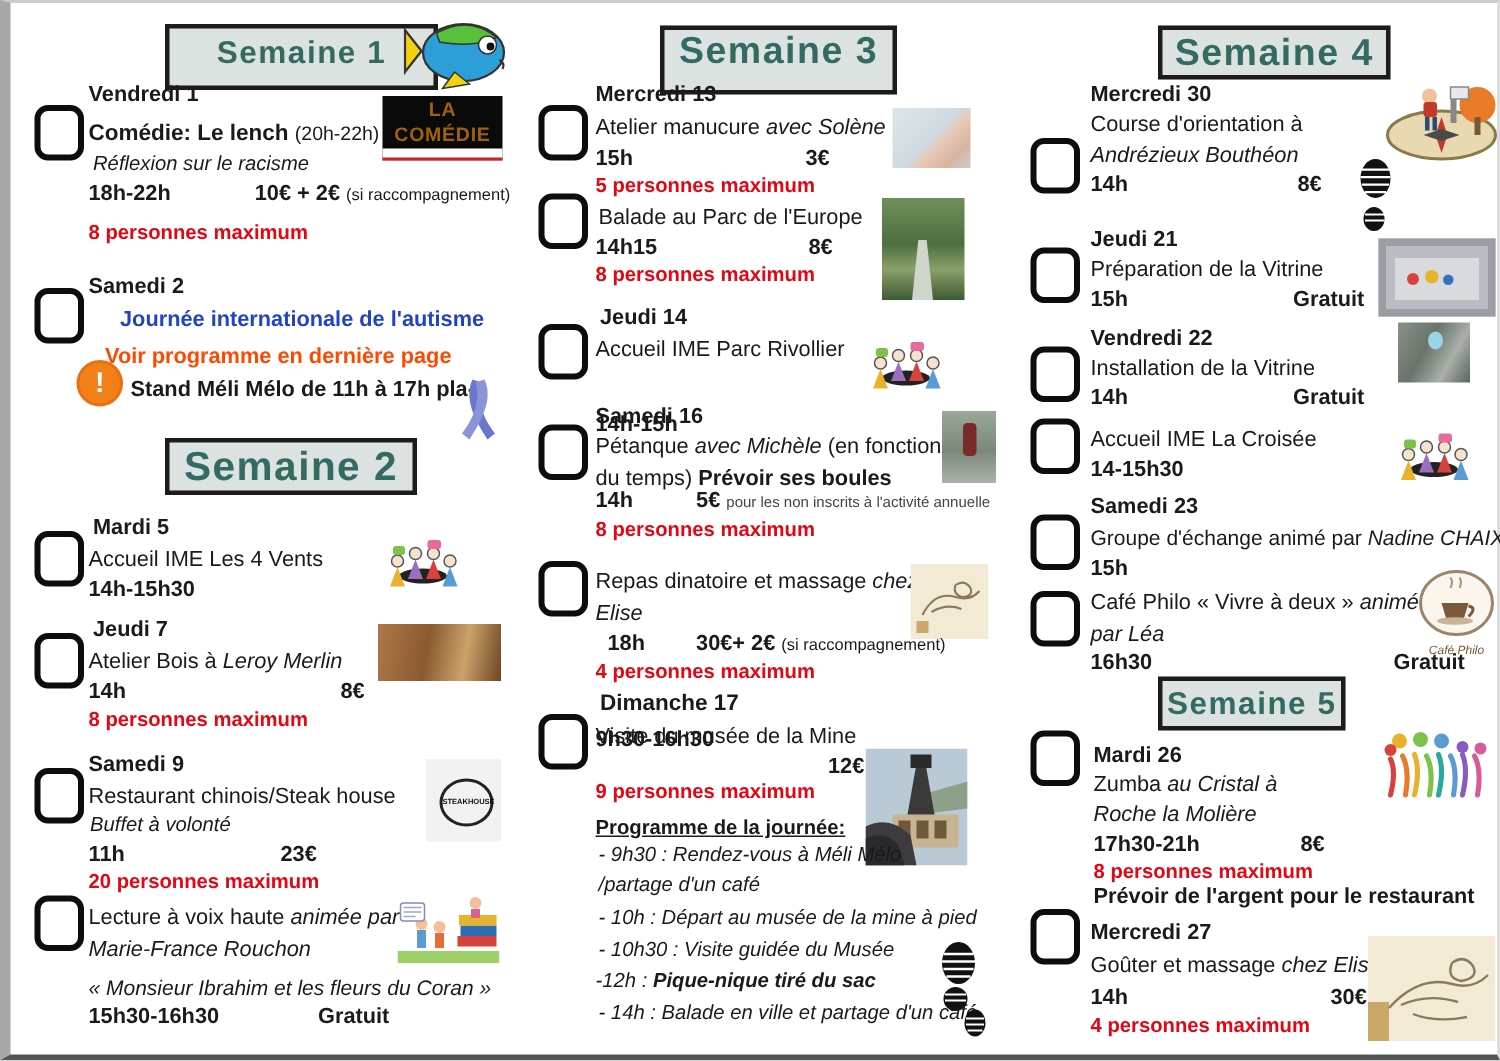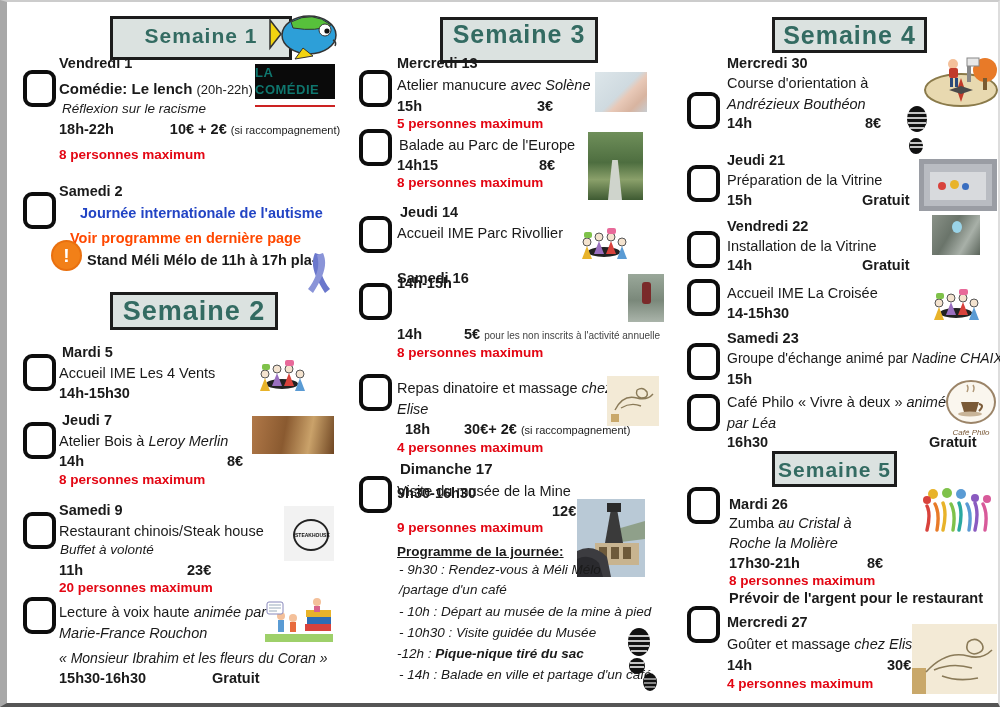--- a/index.html
+++ b/index.html
@@ -19,22 +19,22 @@
   .small{font-size:11px;font-weight:normal;}
   .tiny{font-size:10px;font-weight:normal;}
   .blue{color:#2244c4;font-weight:bold;}
   .orange{color:#ff4800;font-weight:bold;}
   .prog{position:absolute;font-size:13.5px;font-style:italic;line-height:20px;}
   .u{text-decoration:underline;}
   .art{position:absolute;}
   .warn{position:absolute;width:27px;height:27px;border-radius:50%;background:#f28018;
         color:#fff;font-weight:bold;text-align:center;line-height:27px;font-size:19px;
         box-shadow:0 0 0 2px #e9700f;}
-  .comedie{position:absolute;background:#0a0a0a;color:#0f766e;font-weight:bold;
-           text-align:left;font-size:13px;line-height:17px;letter-spacing:.5px;}
+  .comedie{position:absolute;background:#0a0a0a;color:#a16207;font-weight:bold;
+           text-align:center;font-size:13px;line-height:17px;letter-spacing:.5px;}
   .comedie .strip{display:block;background:#fff;height:6px;border-bottom:2px solid #c22;
                   margin-top:1px;}
   .photo{position:absolute;box-sizing:border-box;}
 </style>
 </head>
 <body>
 
 <div id="sheet">
 
   <div class="hdr" style="left:103px;top:14px;width:182px;height:44px;font-size:21px;line-height:33px;">Semaine 1</div>
@@ -176,20 +176,23 @@
     <circle cx="34" cy="11" r="4" fill="#f4e3cf" stroke="#555"></circle>
       <path d="M29 28 l5 -13 5 13z" fill="#d8423c"></path>
     <circle cx="45" cy="16" r="4" fill="#f4e3cf" stroke="#555"></circle>
       <path d="M40 33 l5 -13 5 13z" fill="#5a9bd4"></path>
     <rect x="7" y="6" width="8" height="6" rx="2" fill="#7fc24a"></rect>
     <rect x="30" y="2" width="9" height="6" rx="2" fill="#e86a9a"></rect>
   </svg>
 
   <div class="day" style="left:390px;top:268px;">Samedi 16</div>
   <div class="cb" style="left:352px;top:281px;"></div>
+  <div class="txt" style="left:390px;top:286px;width:232px;">
+    <span>Pétanque </span><span class="it">avec Michèle </span><span>(en fonction du temps) </span><span class="b">Prévoir ses boules</span>
+  </div>
   <div class="photo" style="left:621px;top:272px;width:36px;height:48px;background:linear-gradient(180deg,#9aa89a 0%,#7a887a 55%,#aab4aa 100%);">
     <div style="position:absolute;left:14px;top:8px;width:9px;height:22px;background:#7a2a2a;border-radius:3px;"></div>
   </div>
   <div class="txt nw" style="left:390px;top:322px;">
     <span class="b">14h</span>
     <span class="b" style="margin-left:38px;">5€ </span><span class="tiny" style="color:#444;">pour les non inscrits à l'activité  annuelle</span>
   </div>
   <div class="red" style="left:390px;top:343px;">8 personnes maximum</div>
 
   <div class="cb" style="left:352px;top:372px;"></div>

